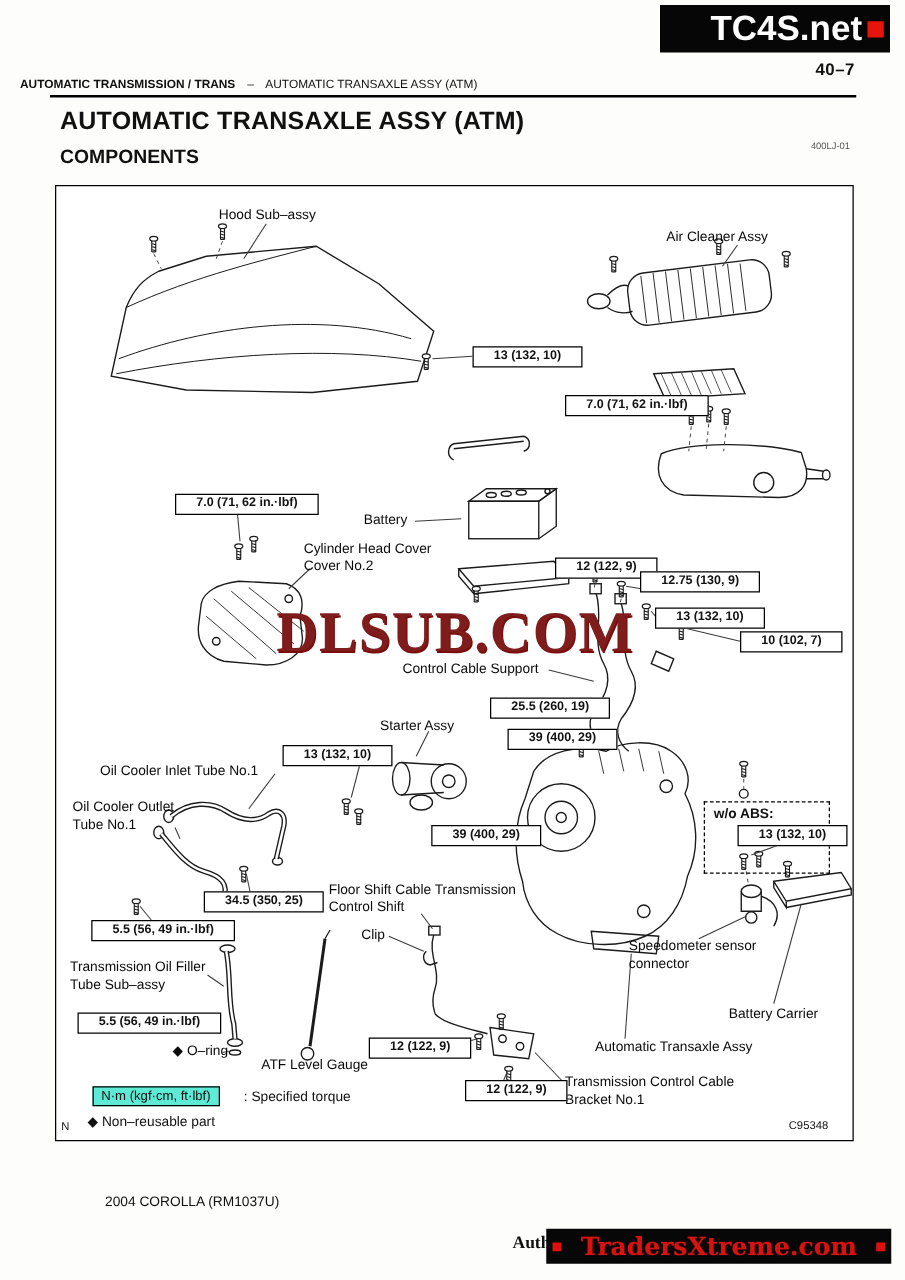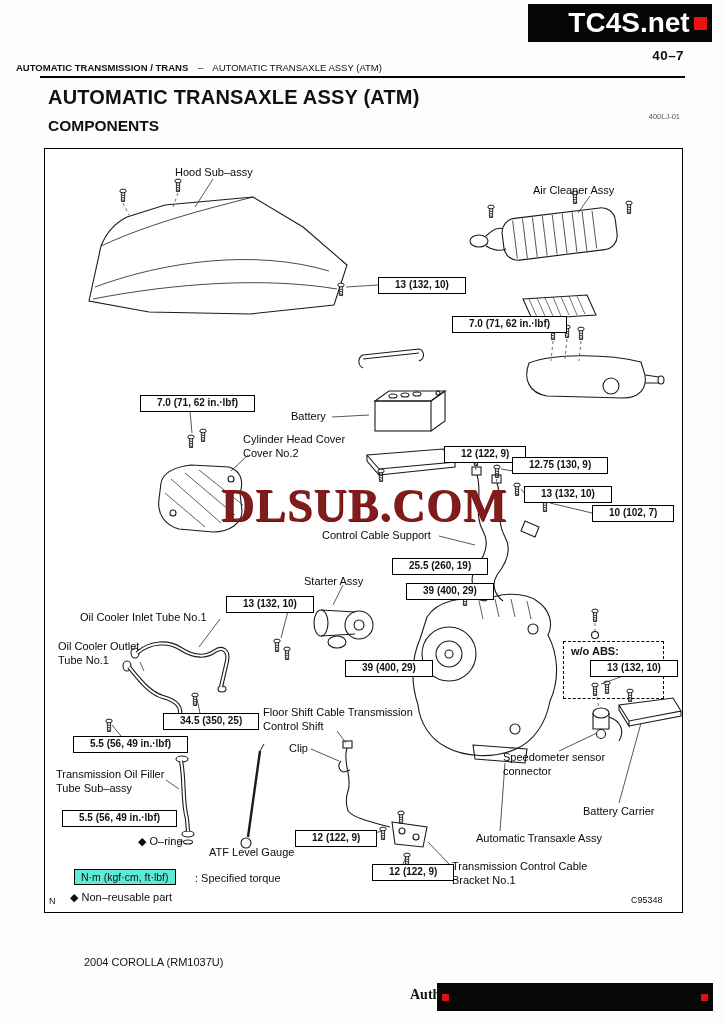--- a/index.html
+++ b/index.html
@@ -312,16 +312,17 @@
     <div class="legend-desc">: Specified torque</div>
     <div class="legend-nr">◆ Non–reusable part</div>
     <div class="corner-n">N</div>
     <div class="fig-code">C95348</div>
   </div>
 
   <div class="footer-left">2004 COROLLA   (RM1037U)</div>
   <div class="footer-auth">Auth</div>
   <div class="banner-bottom">
     <span class="sq"></span>
+    <span class="txt">TradersXtreme.com</span>
     <span class="sq"></span>
   </div>
 
 </div>
 
 </body></html>

